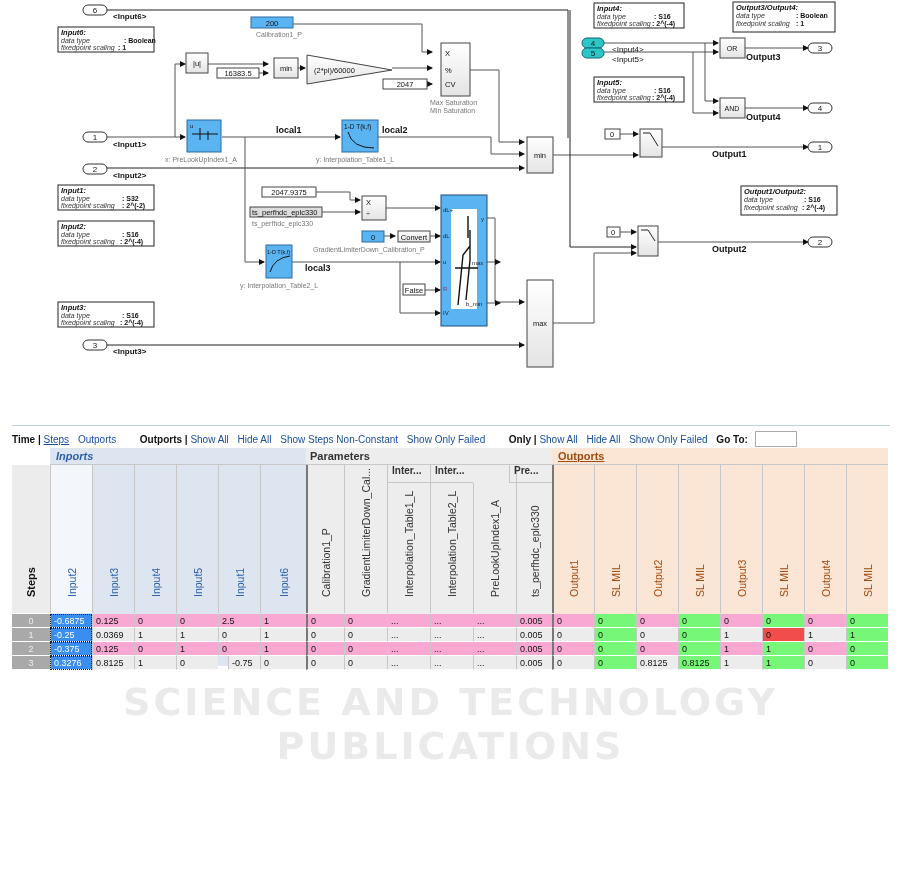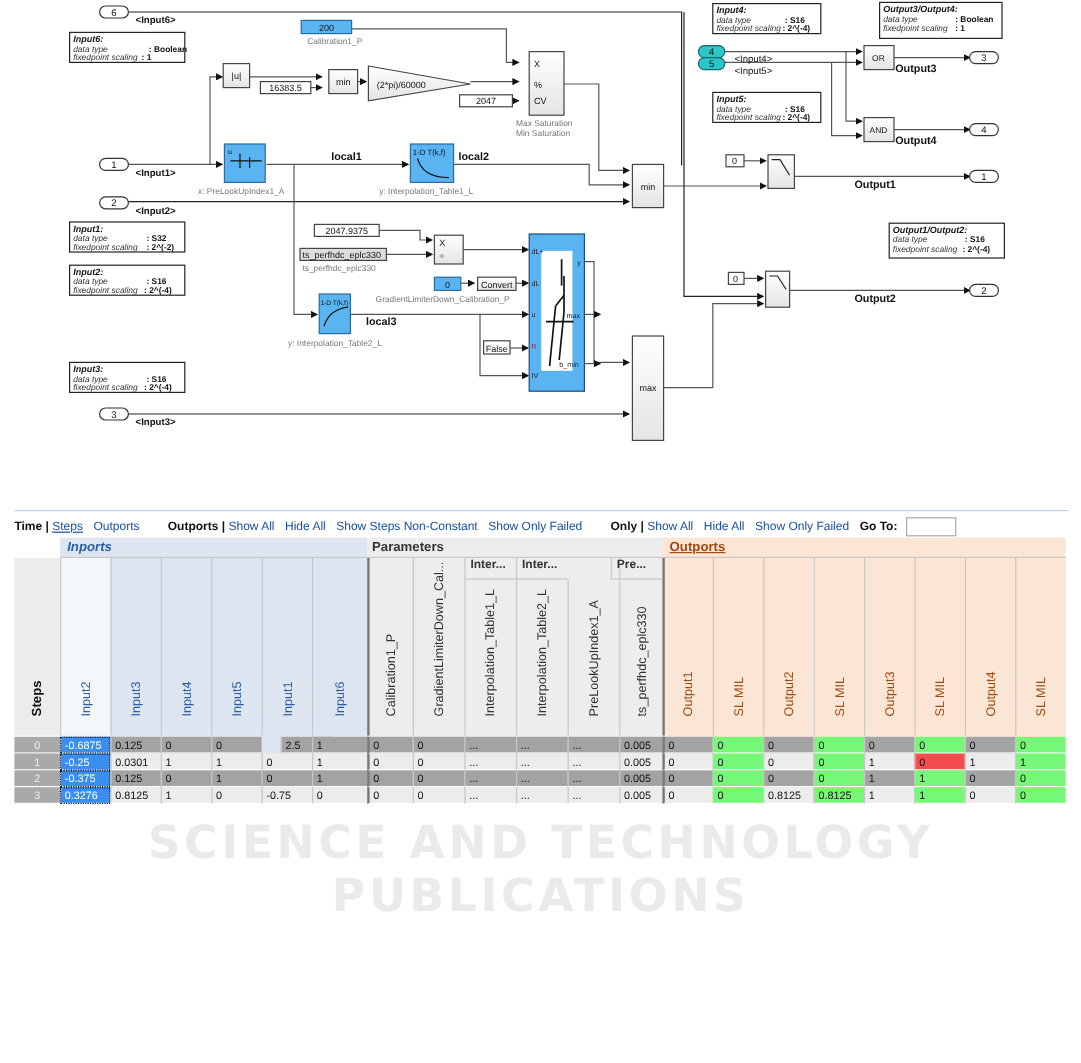--- a/index.html
+++ b/index.html
@@ -43,21 +43,21 @@
   .col-in.first{background:#f3f6fa;}
   .sub-head{position:absolute;top:17px;height:18px;font-size:10px;font-weight:bold;color:#333;padding-left:4px;box-sizing:border-box;border-left:1px solid #c7c7c7;border-bottom:1px solid #c7c7c7;}
   .steps-head{position:absolute;left:0;top:17px;width:38px;height:148px;background:#ececec;}
   .steps-head .vt{position:absolute;bottom:4px;left:50%;transform-origin:0 0;transform:rotate(-90deg) translateY(-50%);font-weight:bold;font-size:11px;color:#111;}
   .row{position:absolute;left:0;width:876px;height:14px;font-size:9px;}
   .row .c{position:absolute;top:0;height:14px;line-height:14px;padding-left:3px;box-sizing:border-box;color:#111;border-left:1px solid #c7c7c7;border-bottom:1px solid #fff;}
   .row .step{background:#a9a9a9;color:#eee;text-align:center;padding:0;border-left:none;}
   .row .sel{background:#3a8ef0;color:#fff;outline:1px dotted #123;outline-offset:-1px;}
   .row .pass{background:#77f777;}
   .row .fail{background:#f24d4d;}
-  .row .base{background:#a3a3a3;}
+  .row .base{background:#f9a8d4;}
   .row .base-alt{background:#ececec;}
   .thick{border-left:2px solid #777 !important;}
 
   #watermark{position:absolute;left:0;top:680px;width:901px;height:50px;text-align:center;font-size:38px;font-weight:bold;letter-spacing:3px;color:#eaeaea;font-family:"DejaVu Sans",sans-serif;}
 </style>
 </head>
 <body>
 
 <svg id="diagram" viewBox="0 0 901 400" xmlns="http://www.w3.org/2000/svg">
   <defs>
@@ -458,41 +458,41 @@
       <div class="sub-head" style="left: 418px; width: 43px;">Inter...</div>
       <div class="sub-head" style="left: 461px; width: 43px; margin-left: 36px;">Pre...</div>
     </div>
   <div id="rows">
       <div class="row" style="top: 166px;">
         <div class="c step" style="left: 0px; width: 38px;">0</div>
         <div class="c sel" style="left: 38px; width: 42px;">-0.6875</div>
         <div class="c base" style="left: 80px; width: 42px;">0.125</div>
         <div class="c base" style="left: 122px; width: 42px;">0</div>
         <div class="c base" style="left: 164px; width: 42px;">0</div>
-        <div class="c base" style="left: 222px; width: 42px;">2.5</div>
+        <div class="c base" style="left: 206px; width: 42px;">2.5</div>
         <div class="c base" style="left: 248px; width: 46px;">1</div>
         <div class="c base thick" style="left: 294px; width: 38px;">0</div>
         <div class="c base" style="left: 332px; width: 43px;">0</div>
         <div class="c base" style="left: 375px; width: 43px;">...</div>
         <div class="c base" style="left: 418px; width: 43px;">...</div>
         <div class="c base" style="left: 461px; width: 43px;">...</div>
         <div class="c base" style="left: 504px; width: 36px;">0.005</div>
         <div class="c base thick" style="left: 540px; width: 42px;">0</div>
         <div class="c pass" style="left: 582px; width: 42px;">0</div>
         <div class="c base" style="left: 624px; width: 42px;">0</div>
         <div class="c pass" style="left: 666px; width: 42px;">0</div>
         <div class="c base" style="left: 708px; width: 42px;">0</div>
         <div class="c pass" style="left: 750px; width: 42px;">0</div>
         <div class="c base" style="left: 792px; width: 42px;">0</div>
         <div class="c pass" style="left: 834px; width: 42px;">0</div>
       </div>
       <div class="row" style="top: 180px;">
         <div class="c step" style="left: 0px; width: 38px;">1</div>
         <div class="c sel" style="left: 38px; width: 42px;">-0.25</div>
-        <div class="c base-alt" style="left: 80px; width: 42px;">0.0301</div>
+        <div class="c base-alt" style="left: 80px; width: 42px;">0.0369</div>
         <div class="c base-alt" style="left: 122px; width: 42px;">1</div>
         <div class="c base-alt" style="left: 164px; width: 42px;">1</div>
         <div class="c base-alt" style="left: 206px; width: 42px;">0</div>
         <div class="c base-alt" style="left: 248px; width: 46px;">1</div>
         <div class="c base-alt thick" style="left: 294px; width: 38px;">0</div>
         <div class="c base-alt" style="left: 332px; width: 43px;">0</div>
         <div class="c base-alt" style="left: 375px; width: 43px;">...</div>
         <div class="c base-alt" style="left: 418px; width: 43px;">...</div>
         <div class="c base-alt" style="left: 461px; width: 43px;">...</div>
         <div class="c base-alt" style="left: 504px; width: 36px;">0.005</div>
@@ -527,21 +527,21 @@
         <div class="c pass" style="left: 750px; width: 42px;">1</div>
         <div class="c base" style="left: 792px; width: 42px;">0</div>
         <div class="c pass" style="left: 834px; width: 42px;">0</div>
       </div>
       <div class="row" style="top: 208px;">
         <div class="c step" style="left: 0px; width: 38px;">3</div>
         <div class="c sel" style="left: 38px; width: 42px;">0.3276</div>
         <div class="c base-alt" style="left: 80px; width: 42px;">0.8125</div>
         <div class="c base-alt" style="left: 122px; width: 42px;">1</div>
         <div class="c base-alt" style="left: 164px; width: 42px;">0</div>
-        <div class="c base-alt" style="left: 206px; width: 42px;">-0.75</div>
+        <div class="c base-alt" style="left: 216px; width: 42px;">-0.75</div>
         <div class="c base-alt" style="left: 248px; width: 46px;">0</div>
         <div class="c base-alt thick" style="left: 294px; width: 38px;">0</div>
         <div class="c base-alt" style="left: 332px; width: 43px;">0</div>
         <div class="c base-alt" style="left: 375px; width: 43px;">...</div>
         <div class="c base-alt" style="left: 418px; width: 43px;">...</div>
         <div class="c base-alt" style="left: 461px; width: 43px;">...</div>
         <div class="c base-alt" style="left: 504px; width: 36px;">0.005</div>
         <div class="c base-alt thick" style="left: 540px; width: 42px;">0</div>
         <div class="c pass" style="left: 582px; width: 42px;">0</div>
         <div class="c base-alt" style="left: 624px; width: 42px;">0.8125</div>

